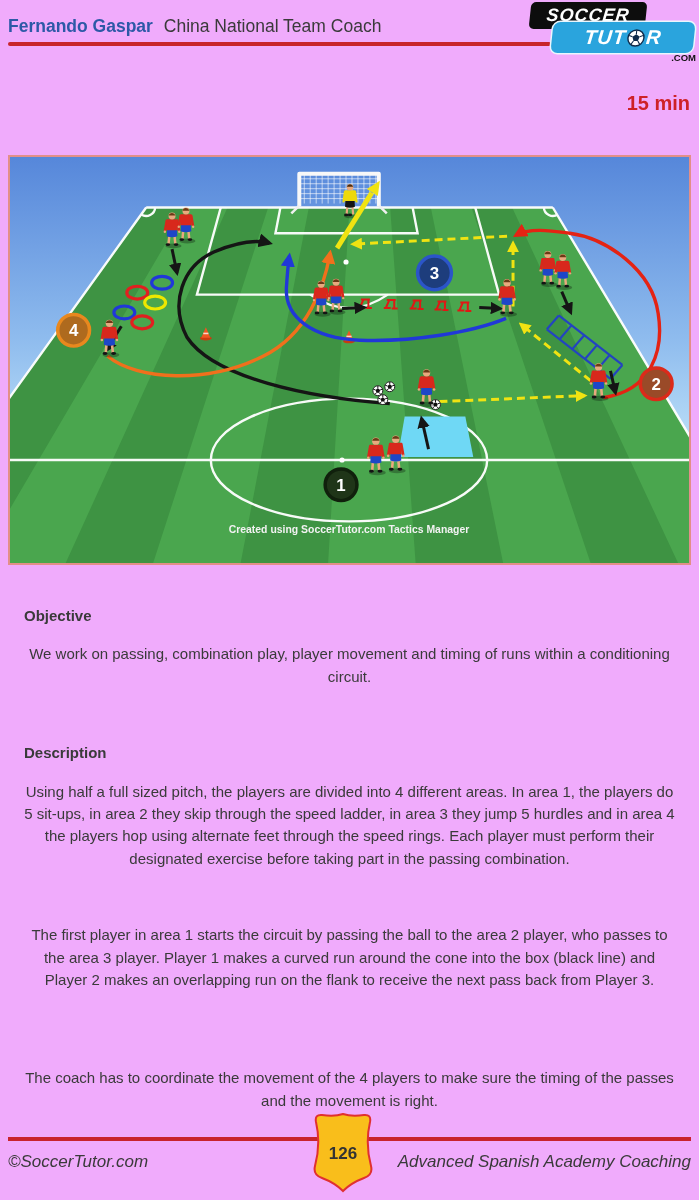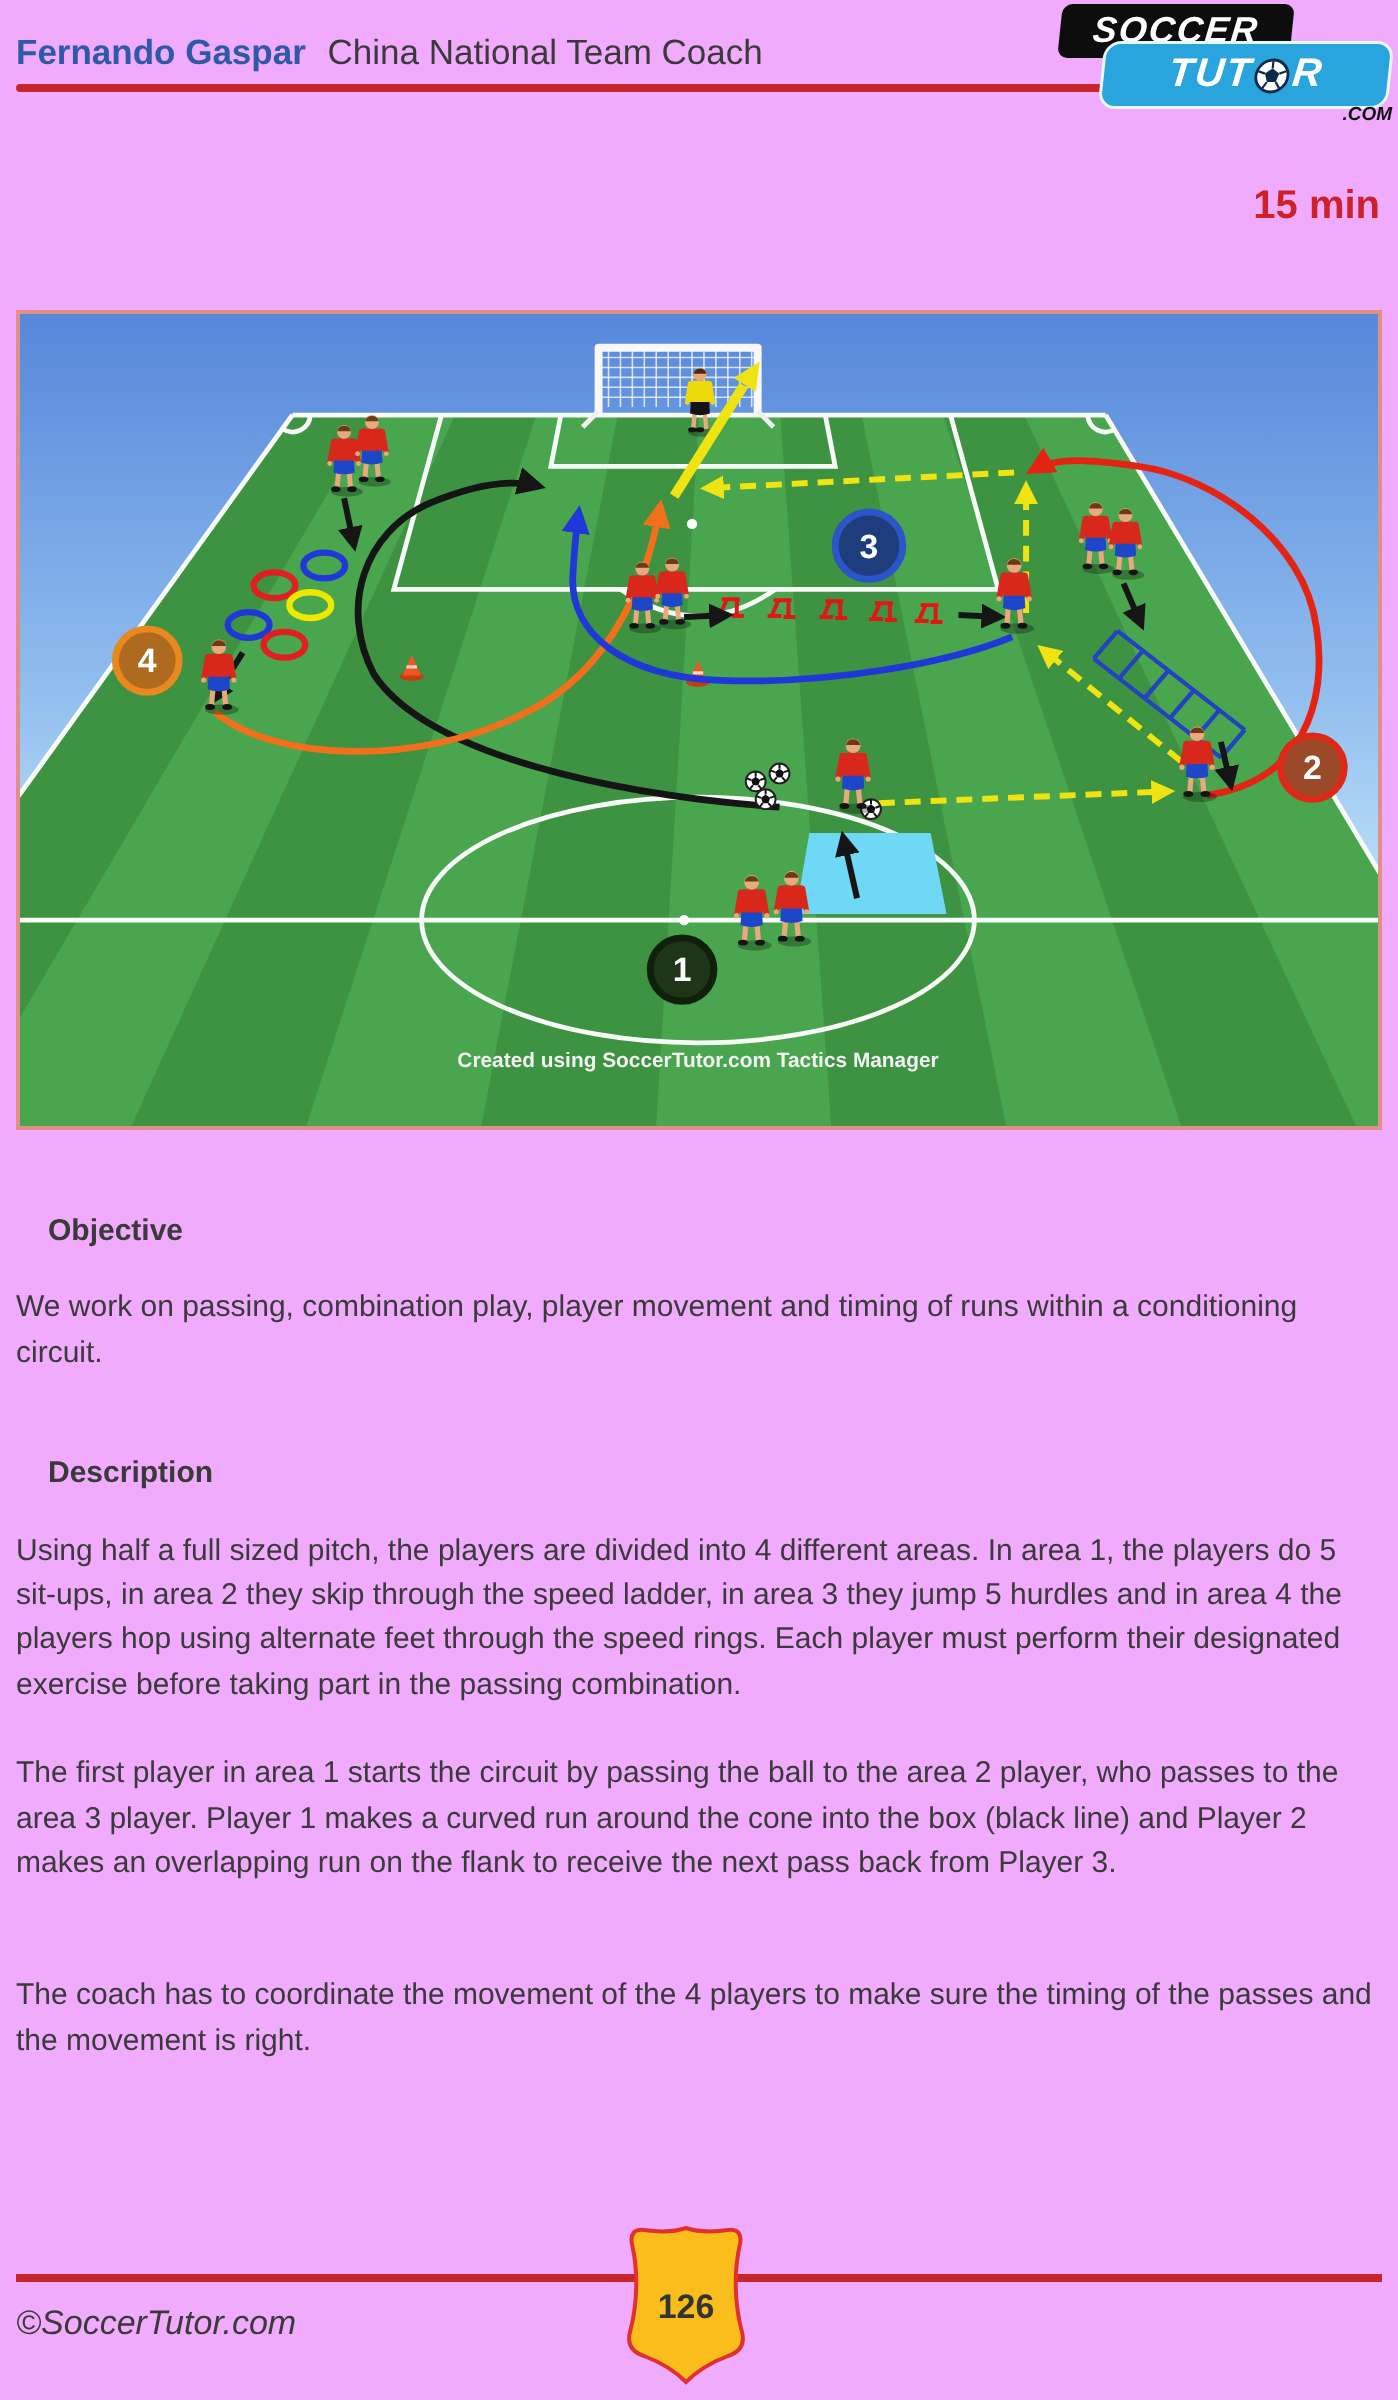--- a/index.html
+++ b/index.html
@@ -12,30 +12,30 @@
   .rule-top{position:absolute;left:8px;top:42px;width:543px;height:4px;background:#c8242c;border-radius:2px;}
   
   .logo{position:absolute;left:528px;top:2px;width:168px;height:58px;}
   .logo-black{position:absolute;left:2px;top:0;width:116px;height:27px;background:#0d0d0d;border-radius:5px;
       transform:skewX(-6deg);display:flex;align-items:center;justify-content:center;}
   .logo-black span{color:#fff;font-weight:bold;font-style:italic;font-size:18px;letter-spacing:1px;}
   .logo-blue{position:absolute;left:24px;top:20px;width:142px;height:31px;background:#2aa4dd;border-radius:7px;
       transform:skewX(-6deg);display:flex;align-items:center;justify-content:center;box-shadow:0 0 0 1.5px #e9f6fd;}
   .logo-blue .word{color:#fff;font-weight:bold;font-style:italic;font-size:20px;letter-spacing:1px;}
   .logo-ball{margin:0 1px;display:block;}
-  .logo-com{position:absolute;right:0px;top:50px;font-size:9.5px;font-weight:bold;font-style:italic;color:#111;}
+  .logo-com{position:absolute;right:0px;top:50px;font-size:9.5px;font-weight:bold;color:#111;}
   
   .title{position:absolute;left:8px;top:90px;width:560px;font-size:20.5px;font-weight:bold;color:#3b3b3b;}
   .duration{position:absolute;right:9px;top:92px;font-size:20px;font-weight:bold;color:#ce2127;text-align:right;}
   
   .diagram{position:absolute;left:8px;top:155px;width:679px;height:406px;border:2px solid #e28f88;}
   
   .copy{position:absolute;left:8px;top:589px;width:683px;font-size:15px;line-height:22.4px;}
   .copy h3{margin:16px;font-size:15px;line-height:22.4px;color:#3a3a3a;}
-  .copy p{margin:0;}
+  .copy p{margin:16px;text-align:center;}
   .gap{height:22px;}
   
   .rule-bottom{position:absolute;left:8px;top:1137px;width:683px;height:3.5px;background:#c8242c;}
   .foot-left{position:absolute;left:8px;top:1152px;font-size:17px;font-style:italic;color:#3a3a3a;}
   .foot-right{position:absolute;right:8px;top:1152px;font-size:17px;font-style:italic;color:#3a3a3a;}
   .badge{position:absolute;left:312px;top:1112px;}
 </style>
 </head>
 <body>
 
@@ -255,14 +255,15 @@
     <div class="gap"></div>
     <p>The coach has to coordinate the movement of the 4 players to make sure the timing of the passes and the movement is right.</p>
   </div>
 
   <div class="rule-bottom"></div>
   <svg class="badge" width="62" height="82" viewBox="0 0 62 82">
     <path d="M31,2 C37,4 45,4 52,3 C57,2.5 59,5 58,10 C55,23 55,39 59,54 C60.5,60 58,64 52,66 C44,69 37,73 31,79 C25,73 18,69 10,66 C4,64 1.5,60 3,54 C7,39 7,23 4,10 C3,5 5,2.5 10,3 C17,4 25,4 31,2 Z" fill="#f9be1b" stroke="#e03030" stroke-width="2"></path>
     <text x="31" y="47" text-anchor="middle" font-size="17" font-weight="bold" fill="#333">126</text>
   </svg>
   <div class="foot-left">©SoccerTutor.com</div>
+  <div class="foot-right">Advanced Spanish Academy Coaching</div>
 
 </div>
 
 </body></html>

